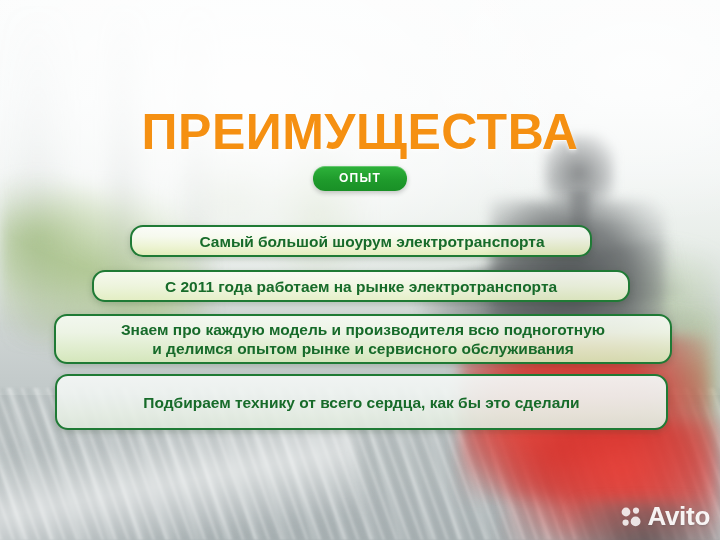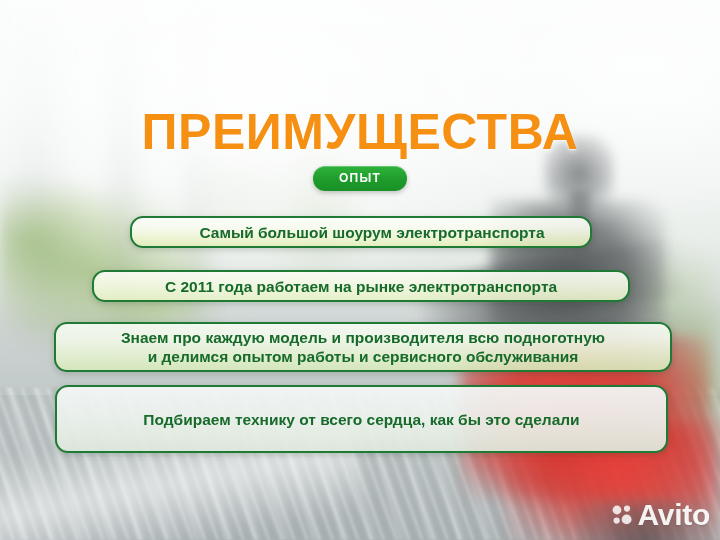--- a/index.html
+++ b/index.html
@@ -215,33 +215,32 @@
     display:flex; align-items:center; justify-content:center;
     text-align:center;
     color:#176B2A;
     font-weight:bold;
     font-size:15.5px;
     line-height:19px;
     padding:4px 14px;
   }
   .fbox.two-line { font-size:15.5px; }
 
-  .fbox-1 { left:130px; width:462px; top:8px;  height:32px;padding-left:36px; }
+  .fbox-1 { left:130px; width:462px; top:17px;  height:32px;padding-left:36px; }
   .fbox-2 { left:92px;  width:538px; top:62px; height:32px; }
   .fbox-3 { left:54px;  width:618px; top:106px;height:50px; }
-  .fbox-4 { left:55px;  width:613px; top:177px;height:68px;text-align:center; }
+  .fbox-4 { left:55px;  width:613px; top:166px;height:56px;text-align:center; }
 
   
   .fbox-3 {
     background: linear-gradient(to bottom,
       rgba(246,250,243,0.93) 0%,
       rgba(240,247,232,0.92) 36%,
       rgba(226,240,206,0.90) 72%,
       rgba(214,233,186,0.90) 100%);
-    margin-top: 8px;
   }
   .fbox-4 {
     background: linear-gradient(to bottom,
       rgba(243,246,245,0.94) 0%,
       rgba(238,243,240,0.92) 40%,
       rgba(230,238,228,0.92) 75%,
       rgba(222,232,220,0.92) 100%);
   }
   .fbox-2 {
     background: linear-gradient(to bottom,
@@ -252,21 +251,21 @@
   }
 
   
   .avito {
     position:absolute; right:10px; bottom:8px;
     display:flex; align-items:center; gap:4px;
     opacity:0.92;
   }
   .avito-dots { width:22px; height:22px; position:relative; }
   .avito-text {
-    font-size:30px; font-weight:bold; color:#ffffff;
+    font-size:26px; font-weight:bold; color:#ffffff;
     letter-spacing:-0.3px;
     text-shadow: 0 1px 2px rgba(80,90,90,0.35);
   }
 </style>
 </head>
 <body>
 
 <div id="canvas">
 
   <div class="bg-layer bg-sky"></div>
@@ -311,21 +310,21 @@
 
       <div class="fbox fbox-2">
         <span>
           <span>С 2011 года работаем на рынке электротранспорта</span>
         </span>
       </div>
 
       <div class="fbox fbox-3 two-line">
         <span>
           <span>Знаем про каждую модель и производителя всю подноготную</span><br>
-          <span>и делимся опытом работы и сервисного обслуживания</span>
+          <span>и делимся опытом рынке и сервисного обслуживания</span>
         </span>
       </div>
 
       <div class="fbox fbox-4 two-line">
         <span>
           <span>Подбираем технику от всего сердца, как бы это сделали</span><br>
         </span>
       </div>
 
     </div>

